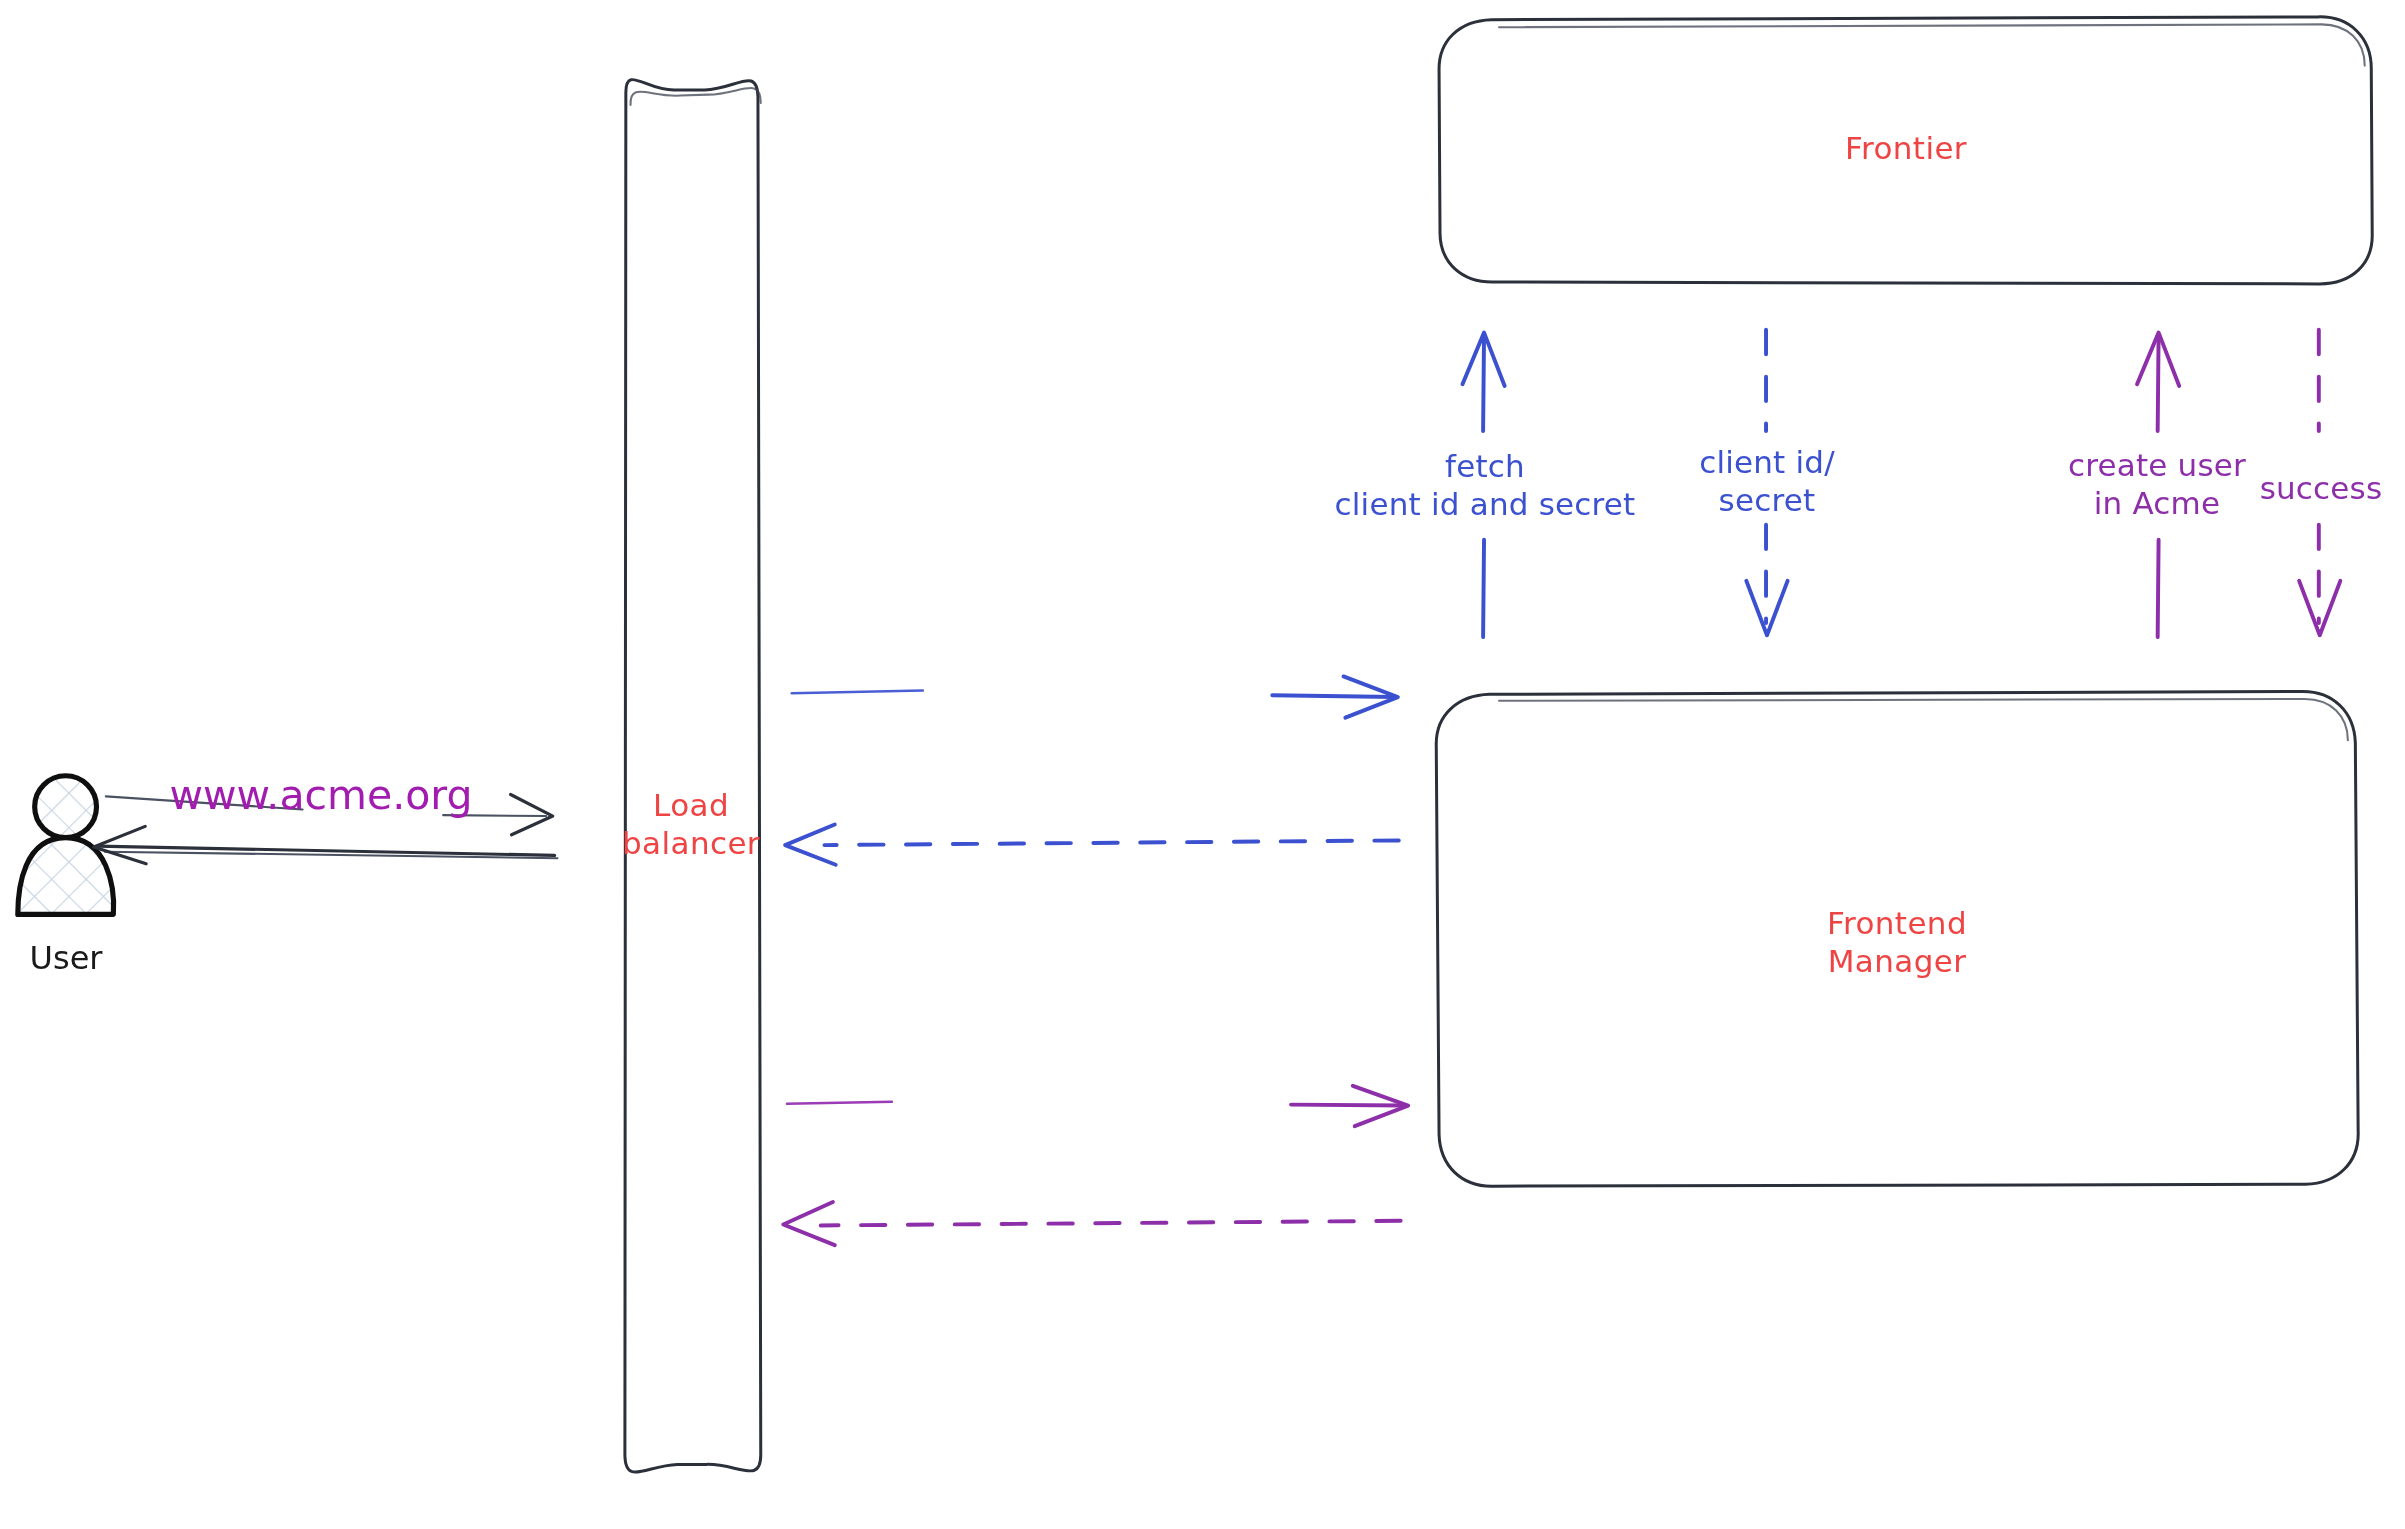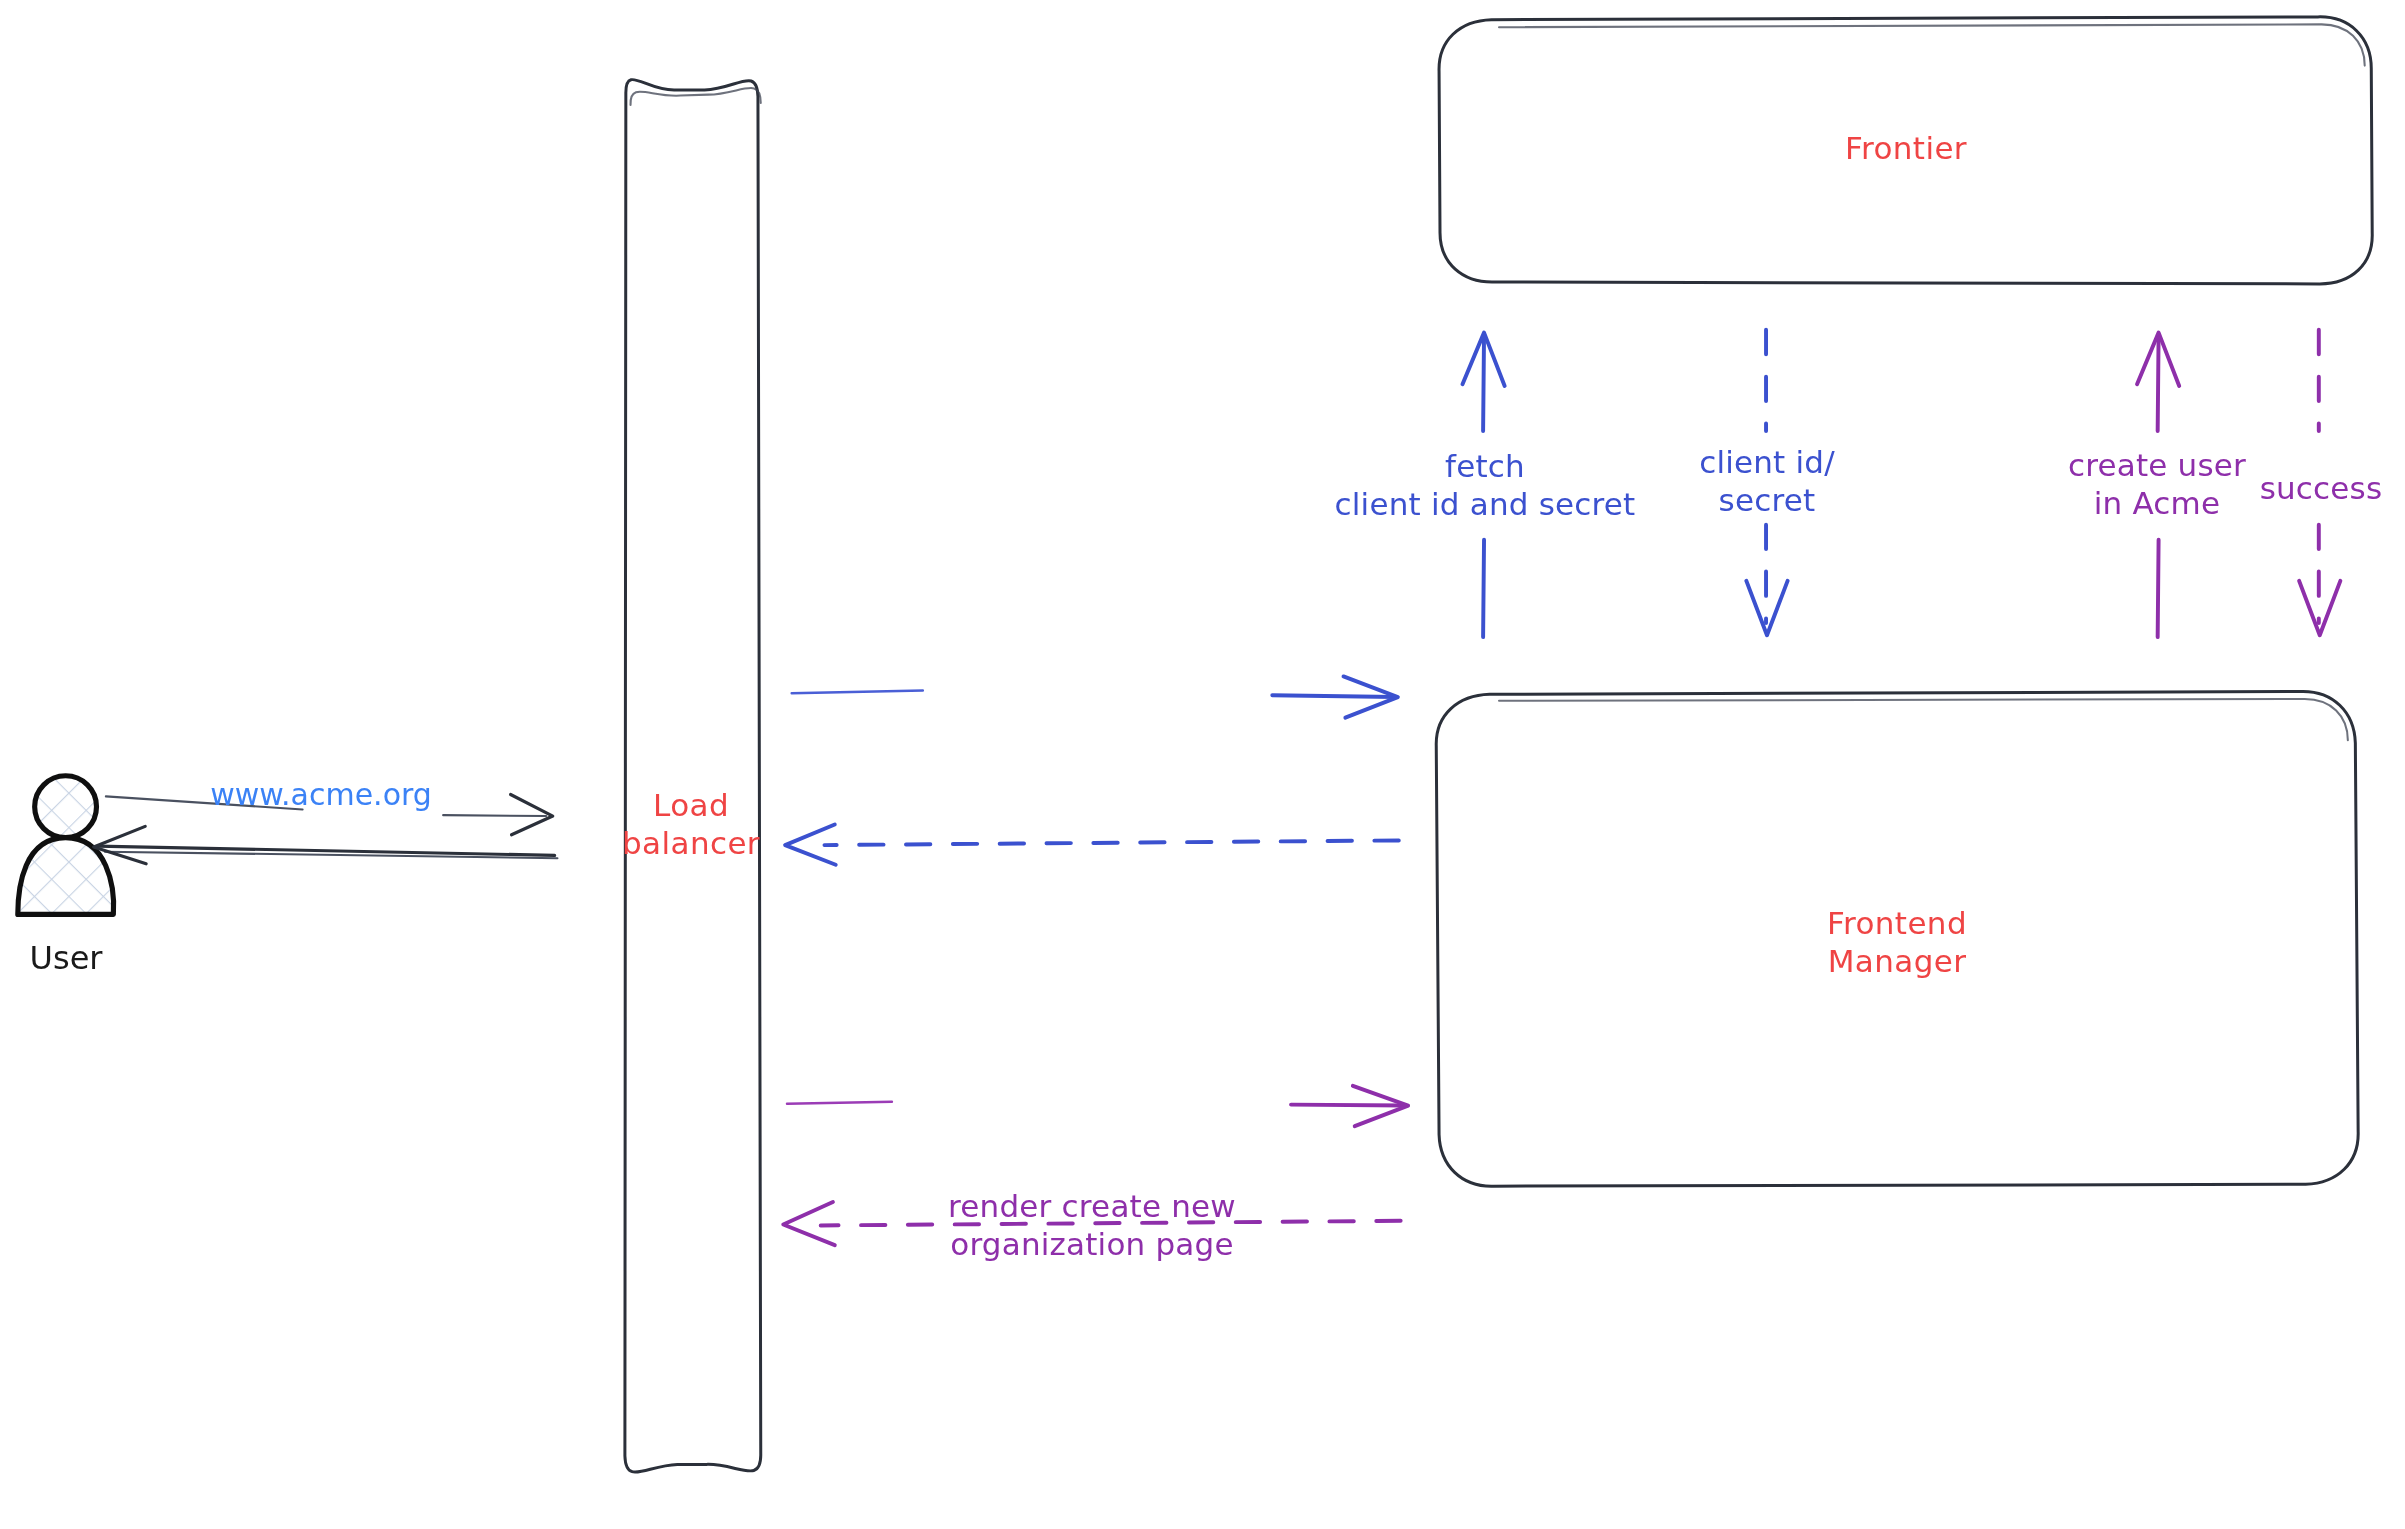--- a/index.html
+++ b/index.html
@@ -110,22 +110,22 @@
     font-size: 31px;
     font-family: "DejaVu Sans", sans-serif;
     letter-spacing: 0.4px;
   }
   .lbl-actor {
     color: #1a1a1a;
     font-size: 32px;
     font-family: "DejaVu Sans", sans-serif;
   }
   .lbl-dark {
-    color: #3b82f6;
-    font-size: 30px;
+    color: #a21caf;
+    font-size: 41px;
     font-family: "DejaVu Sans", sans-serif;
   }
   .lbl-blue {
     color: #3b51cf;
     font-size: 31px;
     font-family: "DejaVu Sans", sans-serif;
     letter-spacing: 0.2px;
   }
   .lbl-purple {
     color: #8e2faa;
@@ -251,22 +251,20 @@
   <div class="lbl lbl-node" style="left:1897px; top:942px;">Frontend
 Manager</div>
 
   <div class="lbl lbl-actor" style="left:66px; top:959px;">User</div>
 
   <div class="lbl lbl-dark" style="left:321px; top:795px;">www.acme.org</div>
 
 
 
 
-  <div class="lbl lbl-purple" style="left:1092px; top:1225px;">render create new
-organization page</div>
 
   <div class="lbl lbl-blue" style="left:1485px; top:485px;">fetch
 client id and secret</div>
 
   <div class="lbl lbl-blue" style="left:1767px; top:481px;">client id/
 secret</div>
 
   <div class="lbl lbl-purple" style="left:2157px; top:484px;">create user
 in Acme</div>
 

